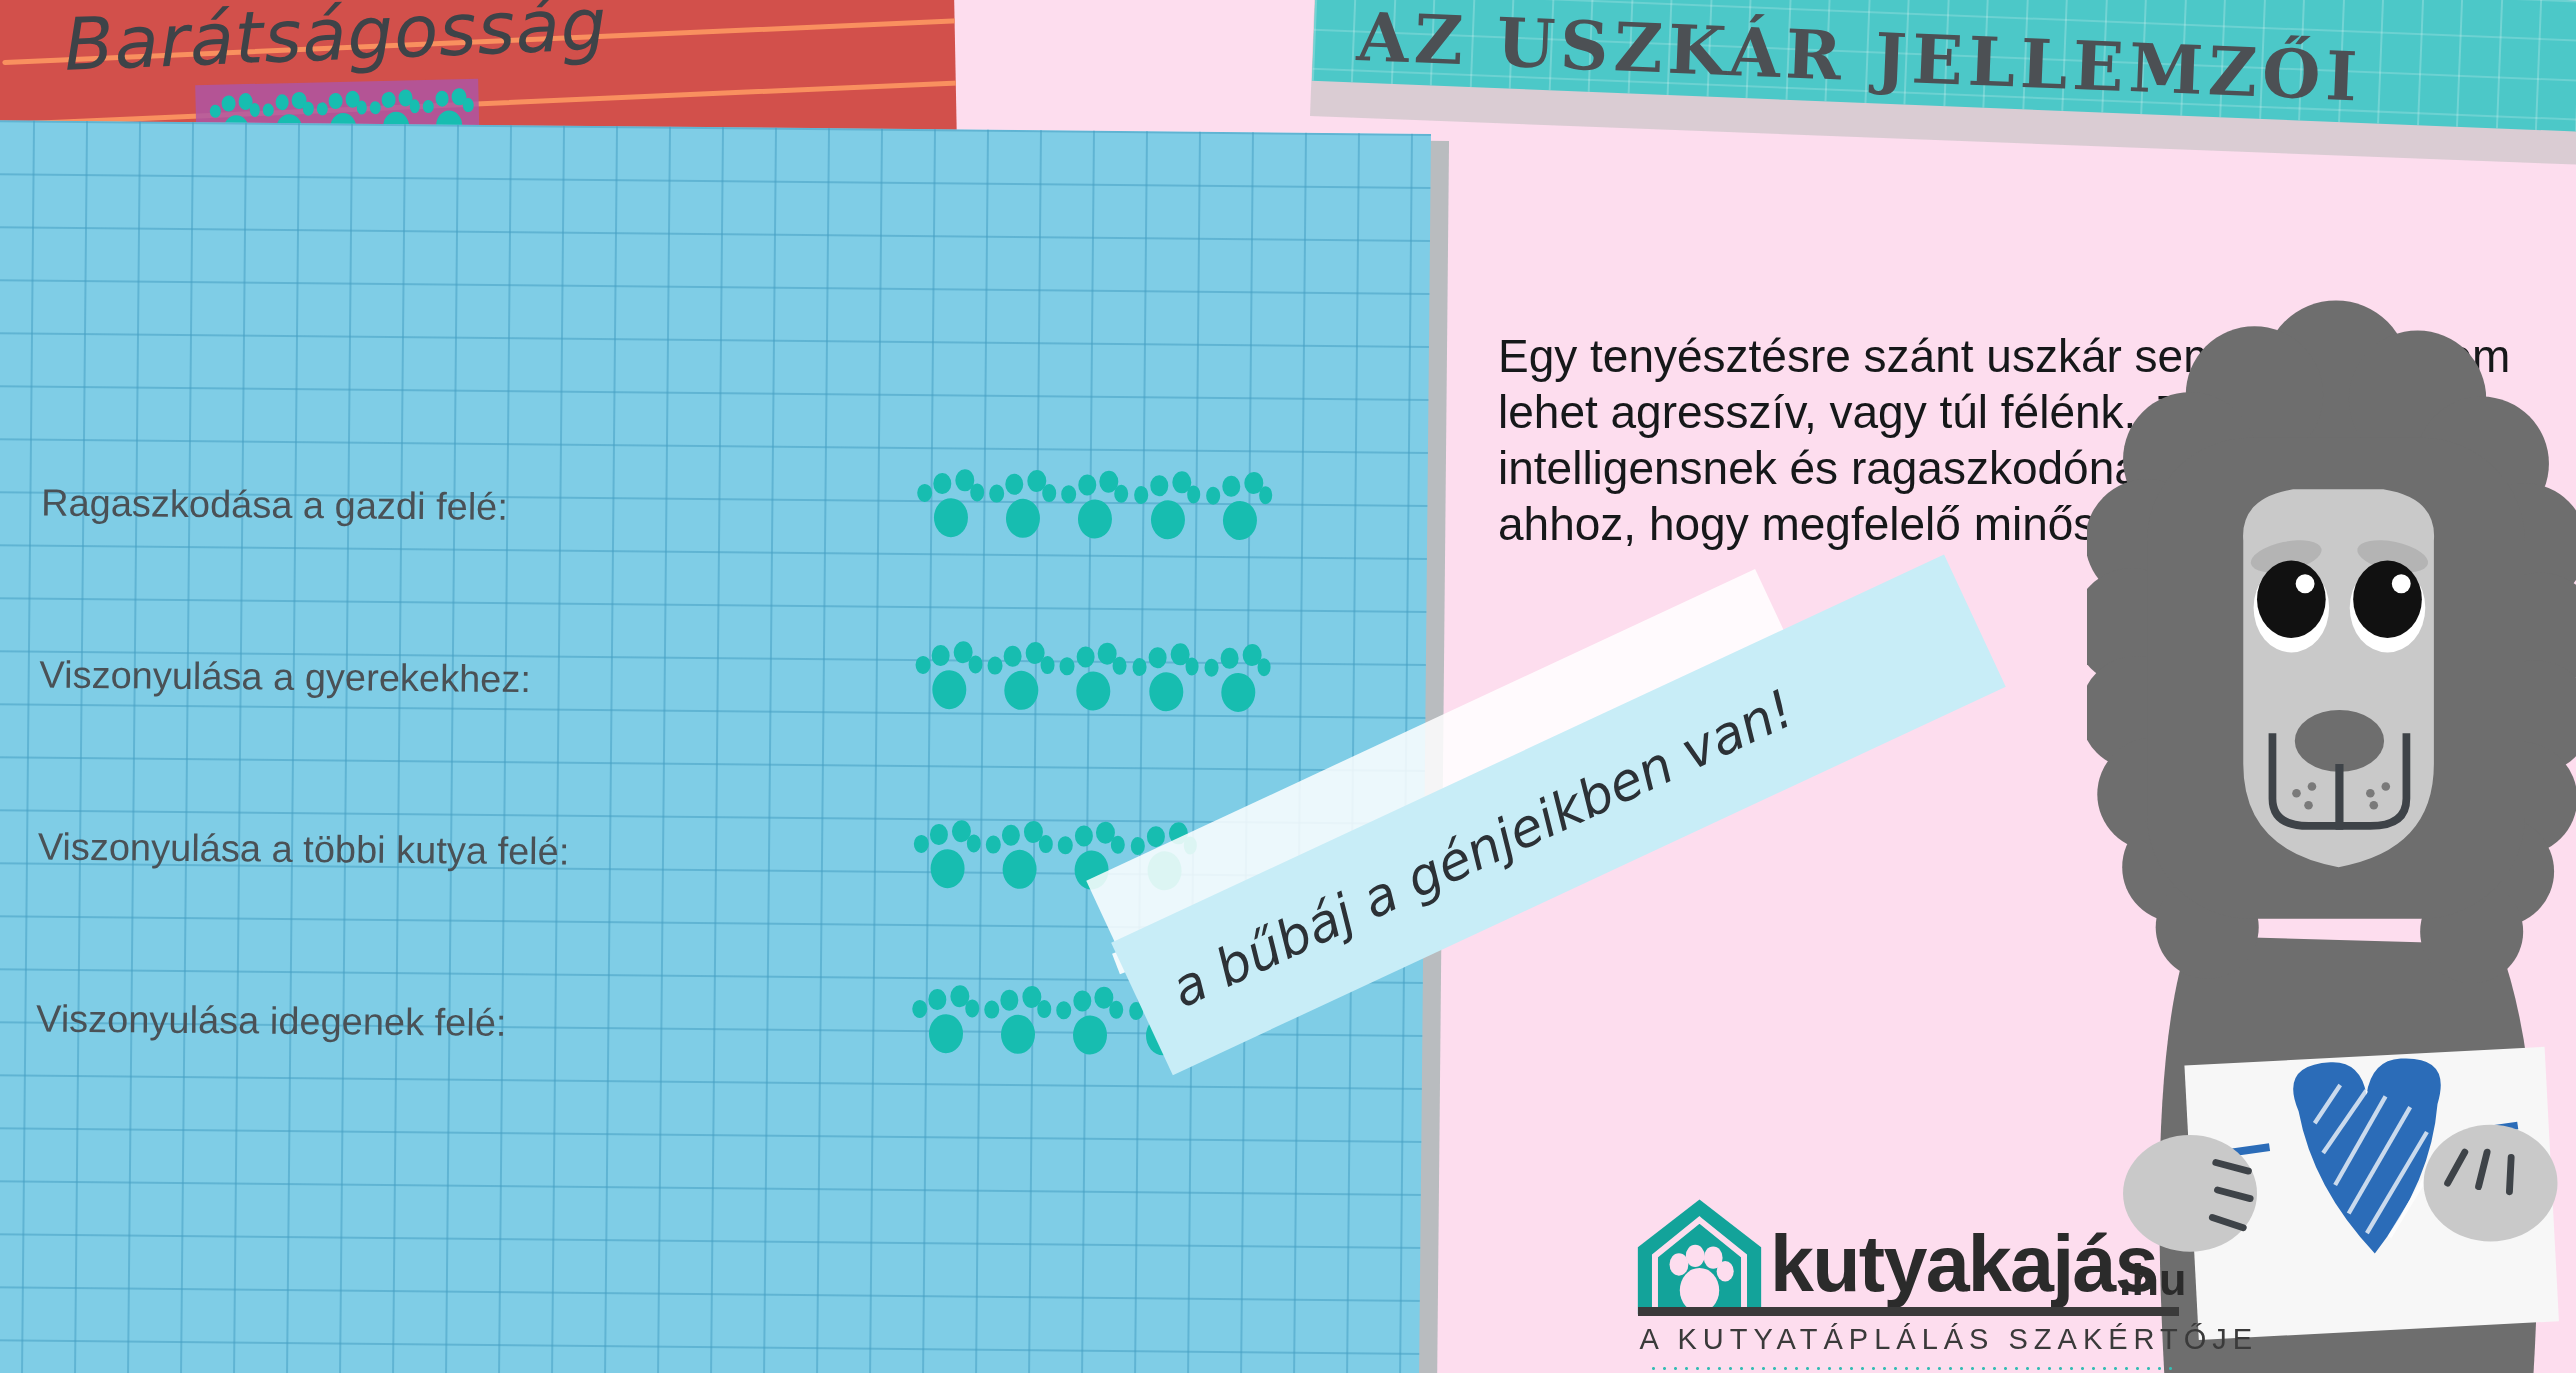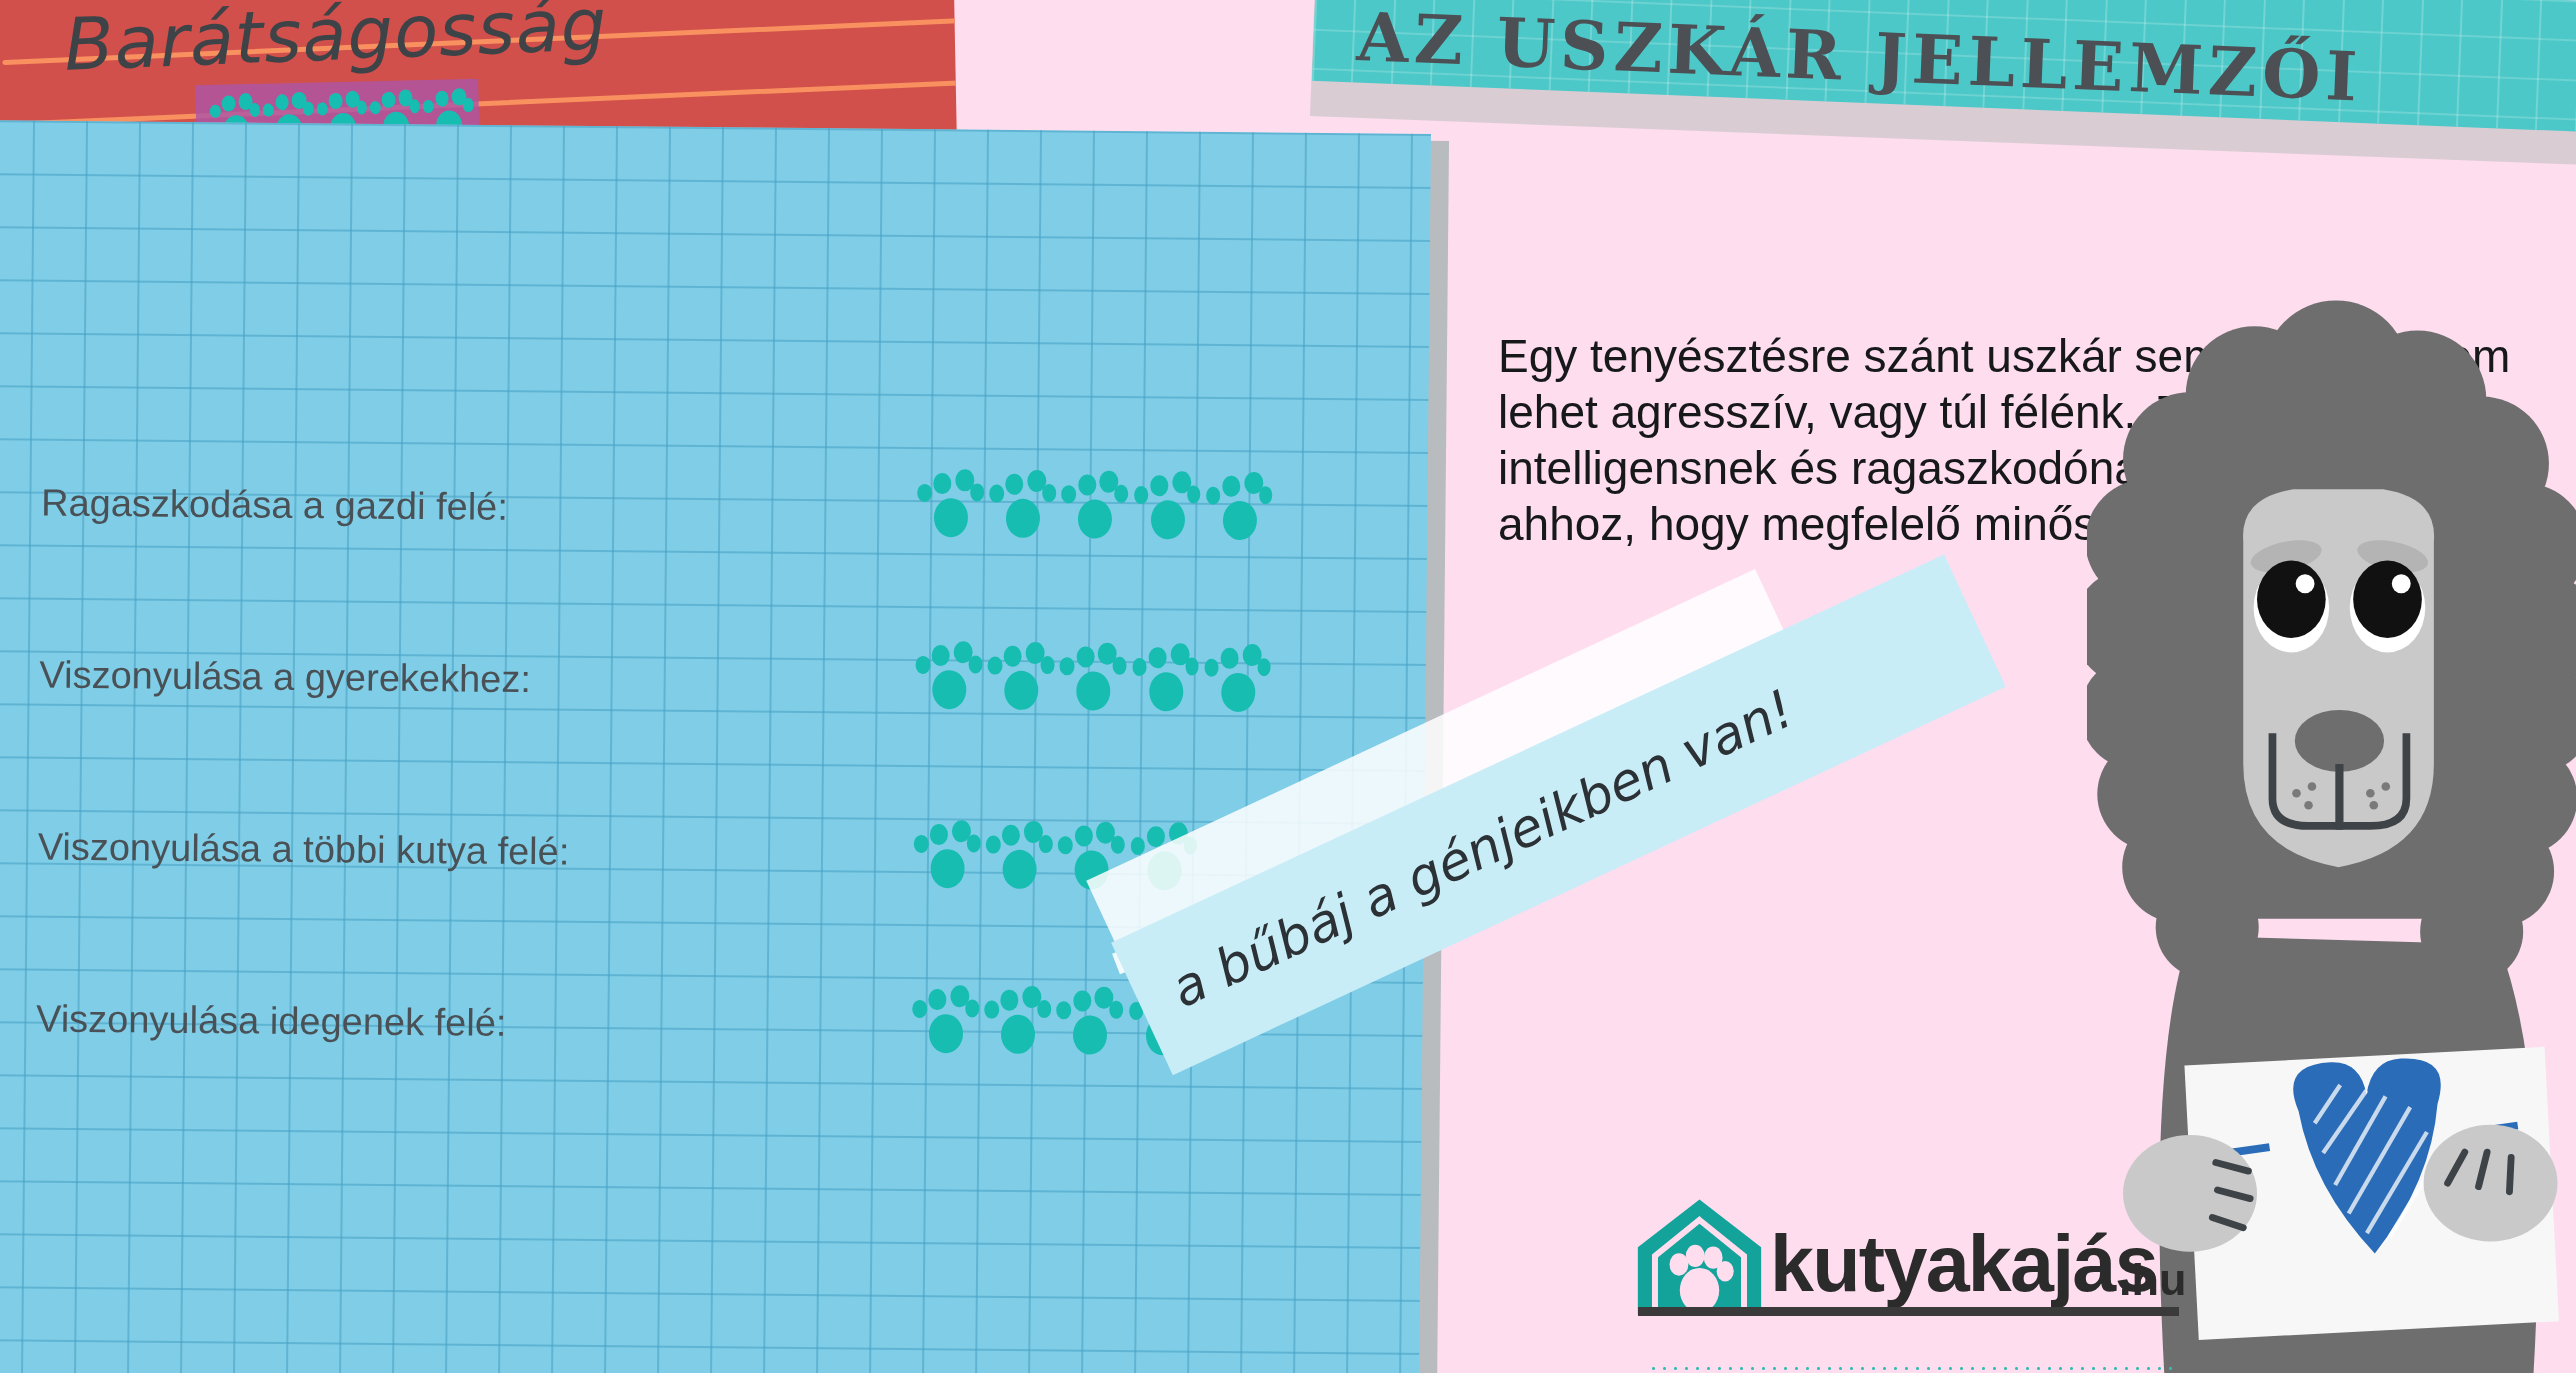--- a/index.html
+++ b/index.html
@@ -514,17 +514,18 @@
         <ellipse cx="80" cy="112" rx="23" ry="26"></ellipse>
         <ellipse cx="56" cy="82" rx="11" ry="13"></ellipse>
         <ellipse cx="75" cy="72" rx="11" ry="13"></ellipse>
         <ellipse cx="96" cy="74" rx="11" ry="13"></ellipse>
         <ellipse cx="110" cy="90" rx="10" ry="12"></ellipse>
       </g>
     </svg>
     <div id="logo-word">kutyakajás</div>
     <div id="logo-tld">.hu</div>
     <div id="logo-rule"></div>
+    <div id="logo-tag">A KUTYATÁPLÁLÁS SZAKÉRTŐJE</div>
     <div id="logo-dots"></div>
   </div>
 
 </div>
 
 
 </body></html>

